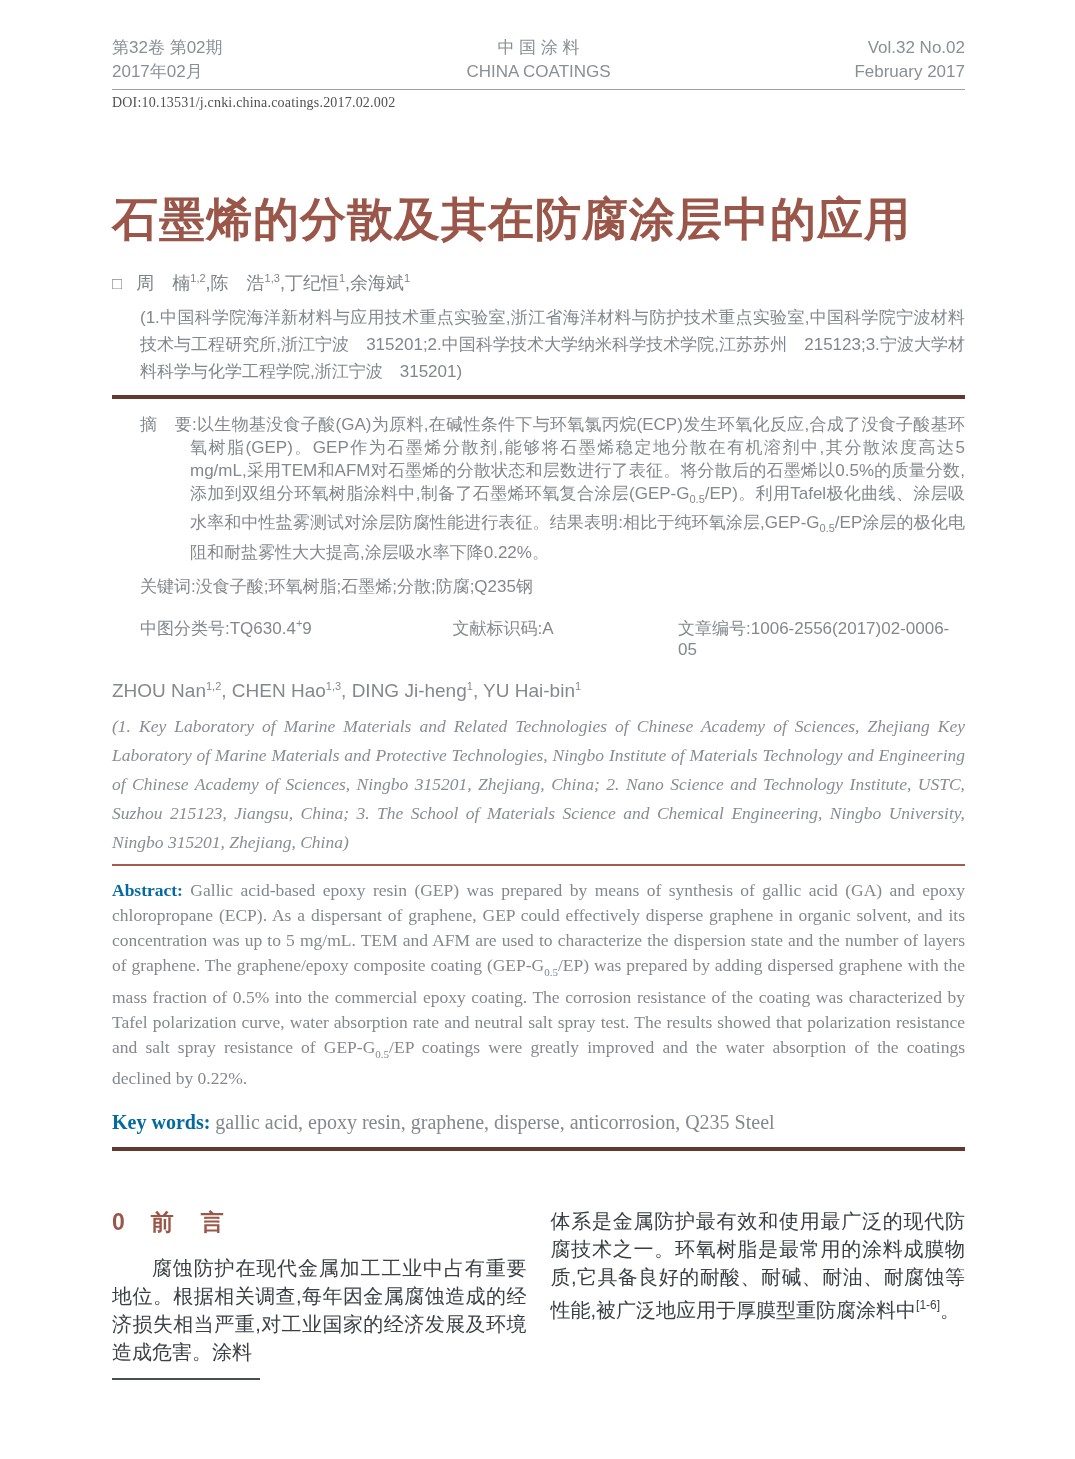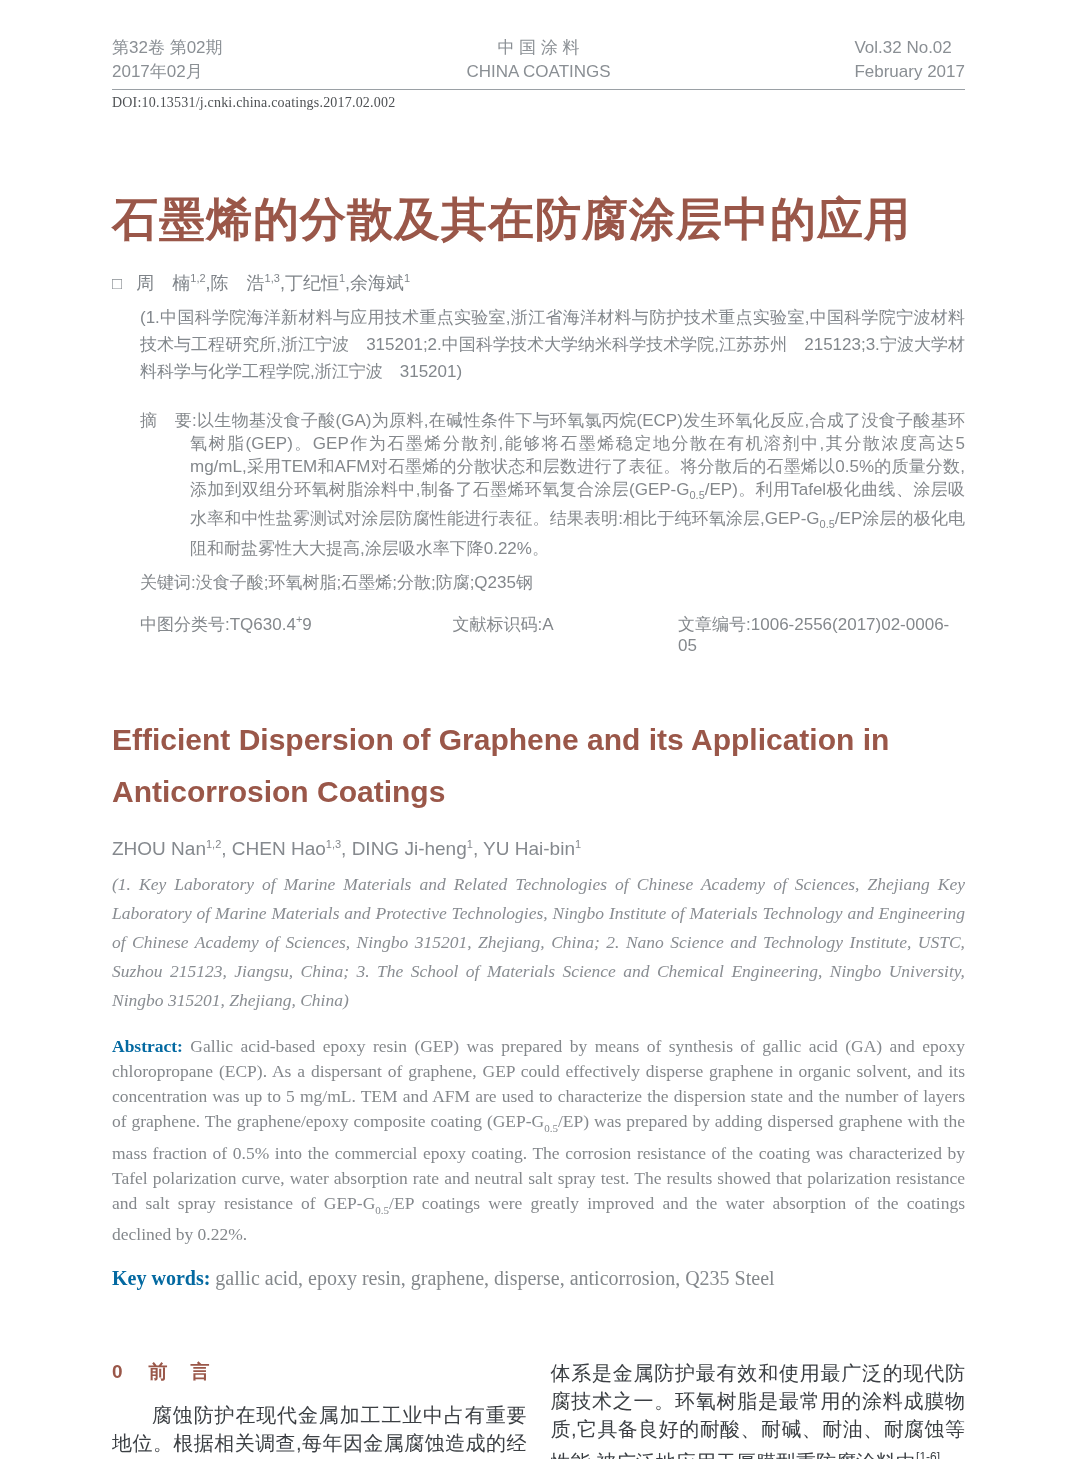--- a/index.html
+++ b/index.html
@@ -13,21 +13,21 @@
     padding: 36px 110px 28px 112px;
     display: flex;
     flex-direction: column;
     font-family: "Liberation Sans", sans-serif;
     overflow: hidden;
   }
 
   
   .header-row { display: flex; justify-content: space-between; color: #8a8f94; font-size: 17px; line-height: 24px; }
   .header-center { text-align: center; }
-  .header-right { }
+  .header-right { text-align: right; }
   .header-rule { border-bottom: 1px solid #9aa0a5; margin-top: 5px; }
   .doi { margin-top: 5px; font-family: "Liberation Serif", serif; font-size: 14px; color: #4e5154; letter-spacing: .2px; }
 
   
   .title-zh {
     margin-top: 78px;
     font-size: 46px;
     font-weight: bold;
     color: #9a5749;
     letter-spacing: 1px;
@@ -92,21 +92,21 @@
     text-align: justify;
   }
   .abstract-en .label, .keywords-en .label { font-weight: bold; color: #0369a1; }
   .abstract-en sub { font-size: 11px; }
   .keywords-en { margin-top: 19px; font-family: "Liberation Serif", serif; color: #84888c; font-size: 20px; line-height: 25px; }
   .rule-thick-2 { margin-top: 12px; }
 
   
   .columns { margin-top: 56px; display: flex; gap: 24px; }
   .col { flex: 1; }
-  .section-heading { color: #9a5749; font-size: 19px; font-weight: bold; margin-bottom: 16px; }
+  .section-heading { color: #9a5749; font-size: 23px; font-weight: bold; margin-bottom: 16px; }
   .section-heading .sec-num { margin-right: 26px; }
   .section-heading .sec-title { letter-spacing: 2px; }
   .body-zh { color: #3b3f43; font-size: 20px; line-height: 28px; text-align: justify; }
   .body-zh.indent { text-indent: 2em; }
   .body-zh sup { font-size: 12px; }
 
   
   .footnote-rule { margin-top: 12px; width: 148px; height: 2px; background: #4a4e52; }
 </style>
 </head>
@@ -150,21 +150,20 @@
   <div class="keywords-zh">
     <span>关键词:</span><span>没食子酸;环氧树脂;石墨烯;分散;防腐;Q235钢</span>
   </div>
 
   <div class="meta-row">
     <span class="m1"><span>中图分类号:TQ630.4</span><sup>+</sup><span>9</span></span>
     <span class="m2">文献标识码:A</span>
     <span class="m3">文章编号:1006-2556(2017)02-0006-05</span>
   </div>
 
-  <h2 class="title-en">Efficient Dispersion of Graphene and its Application in Anticorrosion Coatings</h2>
 
   <div class="authors-en"><span>ZHOU Nan</span><sup>1,2</sup><span>, CHEN Hao</span><sup>1,3</sup><span>, DING Ji-heng</span><sup>1</sup><span>, YU Hai-bin</span><sup>1</sup></div>
 
   <div class="affil-en">(1. Key Laboratory of Marine Materials and Related Technologies of Chinese Academy of Sciences, Zhejiang Key Laboratory of Marine Materials and Protective Technologies, Ningbo Institute of Materials Technology and Engineering of Chinese Academy of Sciences, Ningbo 315201, Zhejiang, China; 2. Nano Science and Technology Institute, USTC, Suzhou 215123, Jiangsu, China; 3. The School of Materials Science and Chemical Engineering, Ningbo University, Ningbo 315201, Zhejiang, China)</div>
 
   <div class="rule-thin"></div>
 
   <div class="abstract-en">
     <span class="label">Abstract:</span><span><span> Gallic acid-based epoxy resin (GEP) was prepared by means of synthesis of gallic acid (GA) and epoxy chloropropane (ECP). As a dispersant of graphene, GEP could effectively disperse graphene in organic solvent, and its concentration was up to 5 mg/mL. TEM and AFM are used to characterize the dispersion state and the number of layers of graphene. The graphene/epoxy composite coating (GEP-G</span><sub>0.5</sub><span>/EP) was prepared by adding dispersed graphene with the mass fraction of 0.5% into the commercial epoxy coating. The corrosion resistance of the coating was characterized by Tafel polarization curve, water absorption rate and neutral salt spray test. The results showed that polarization resistance and salt spray resistance of GEP-G</span><sub>0.5</sub><span>/EP coatings were greatly improved and the water absorption of the coatings declined by 0.22%.</span></span>
   </div>

